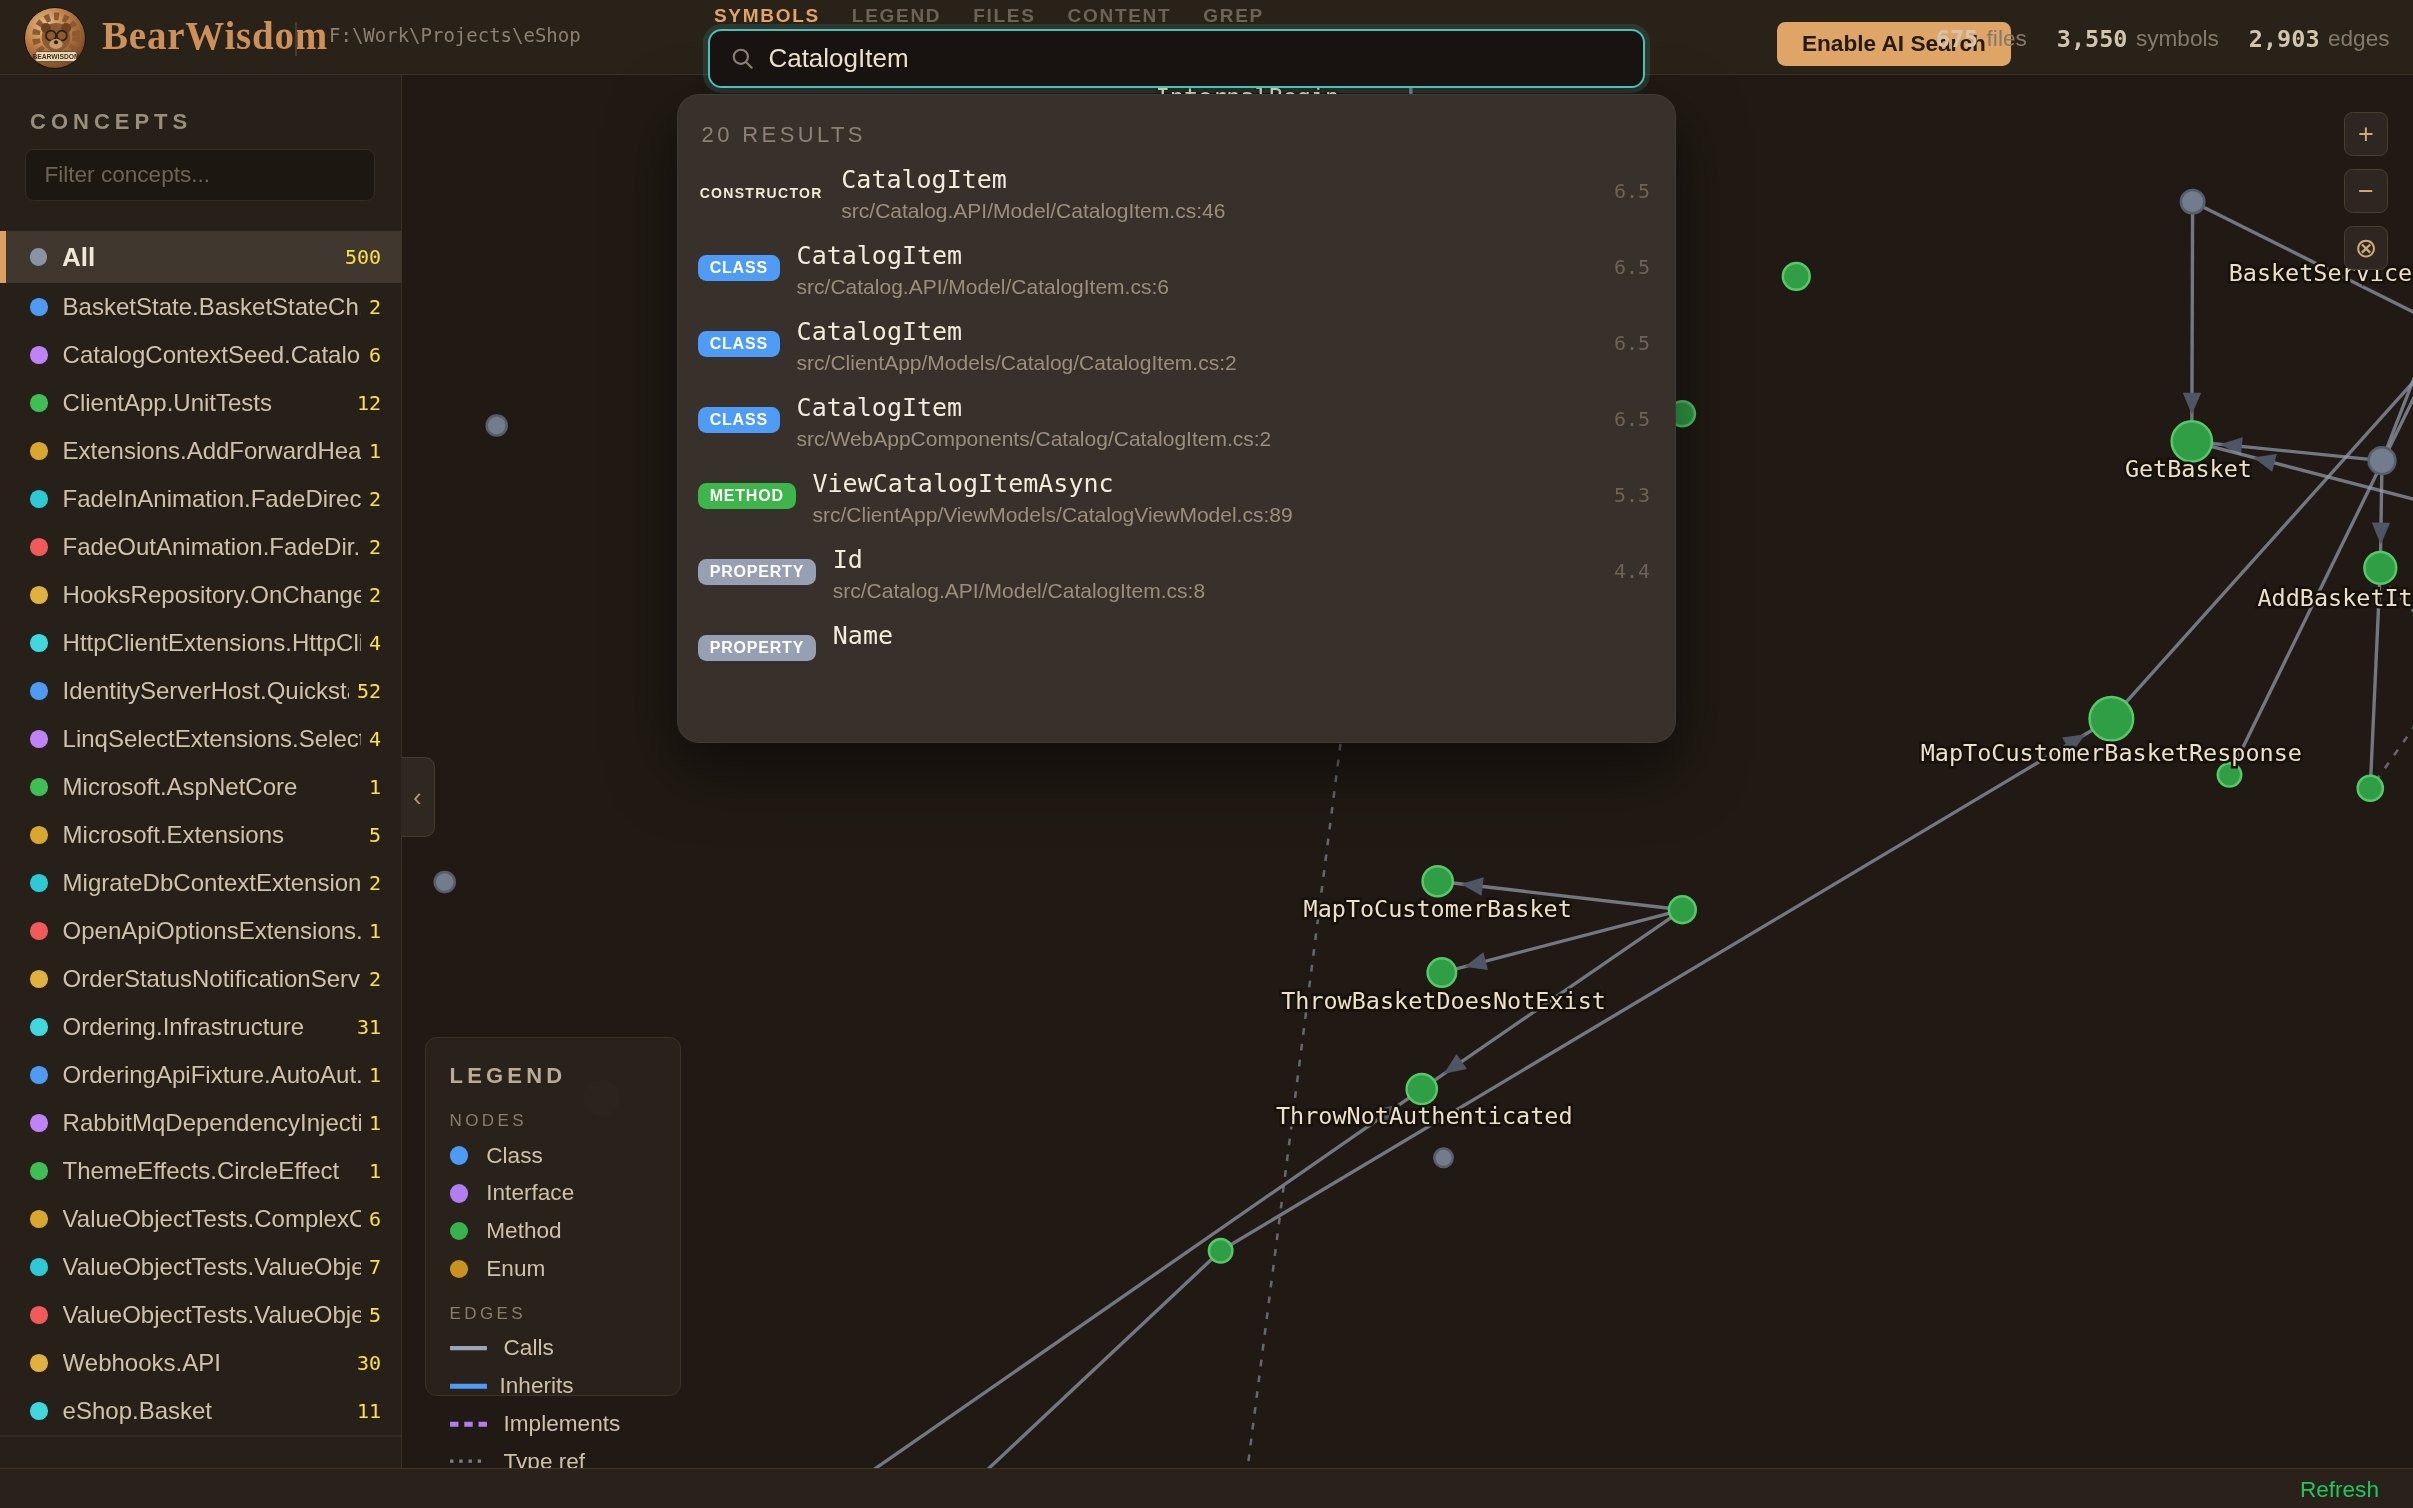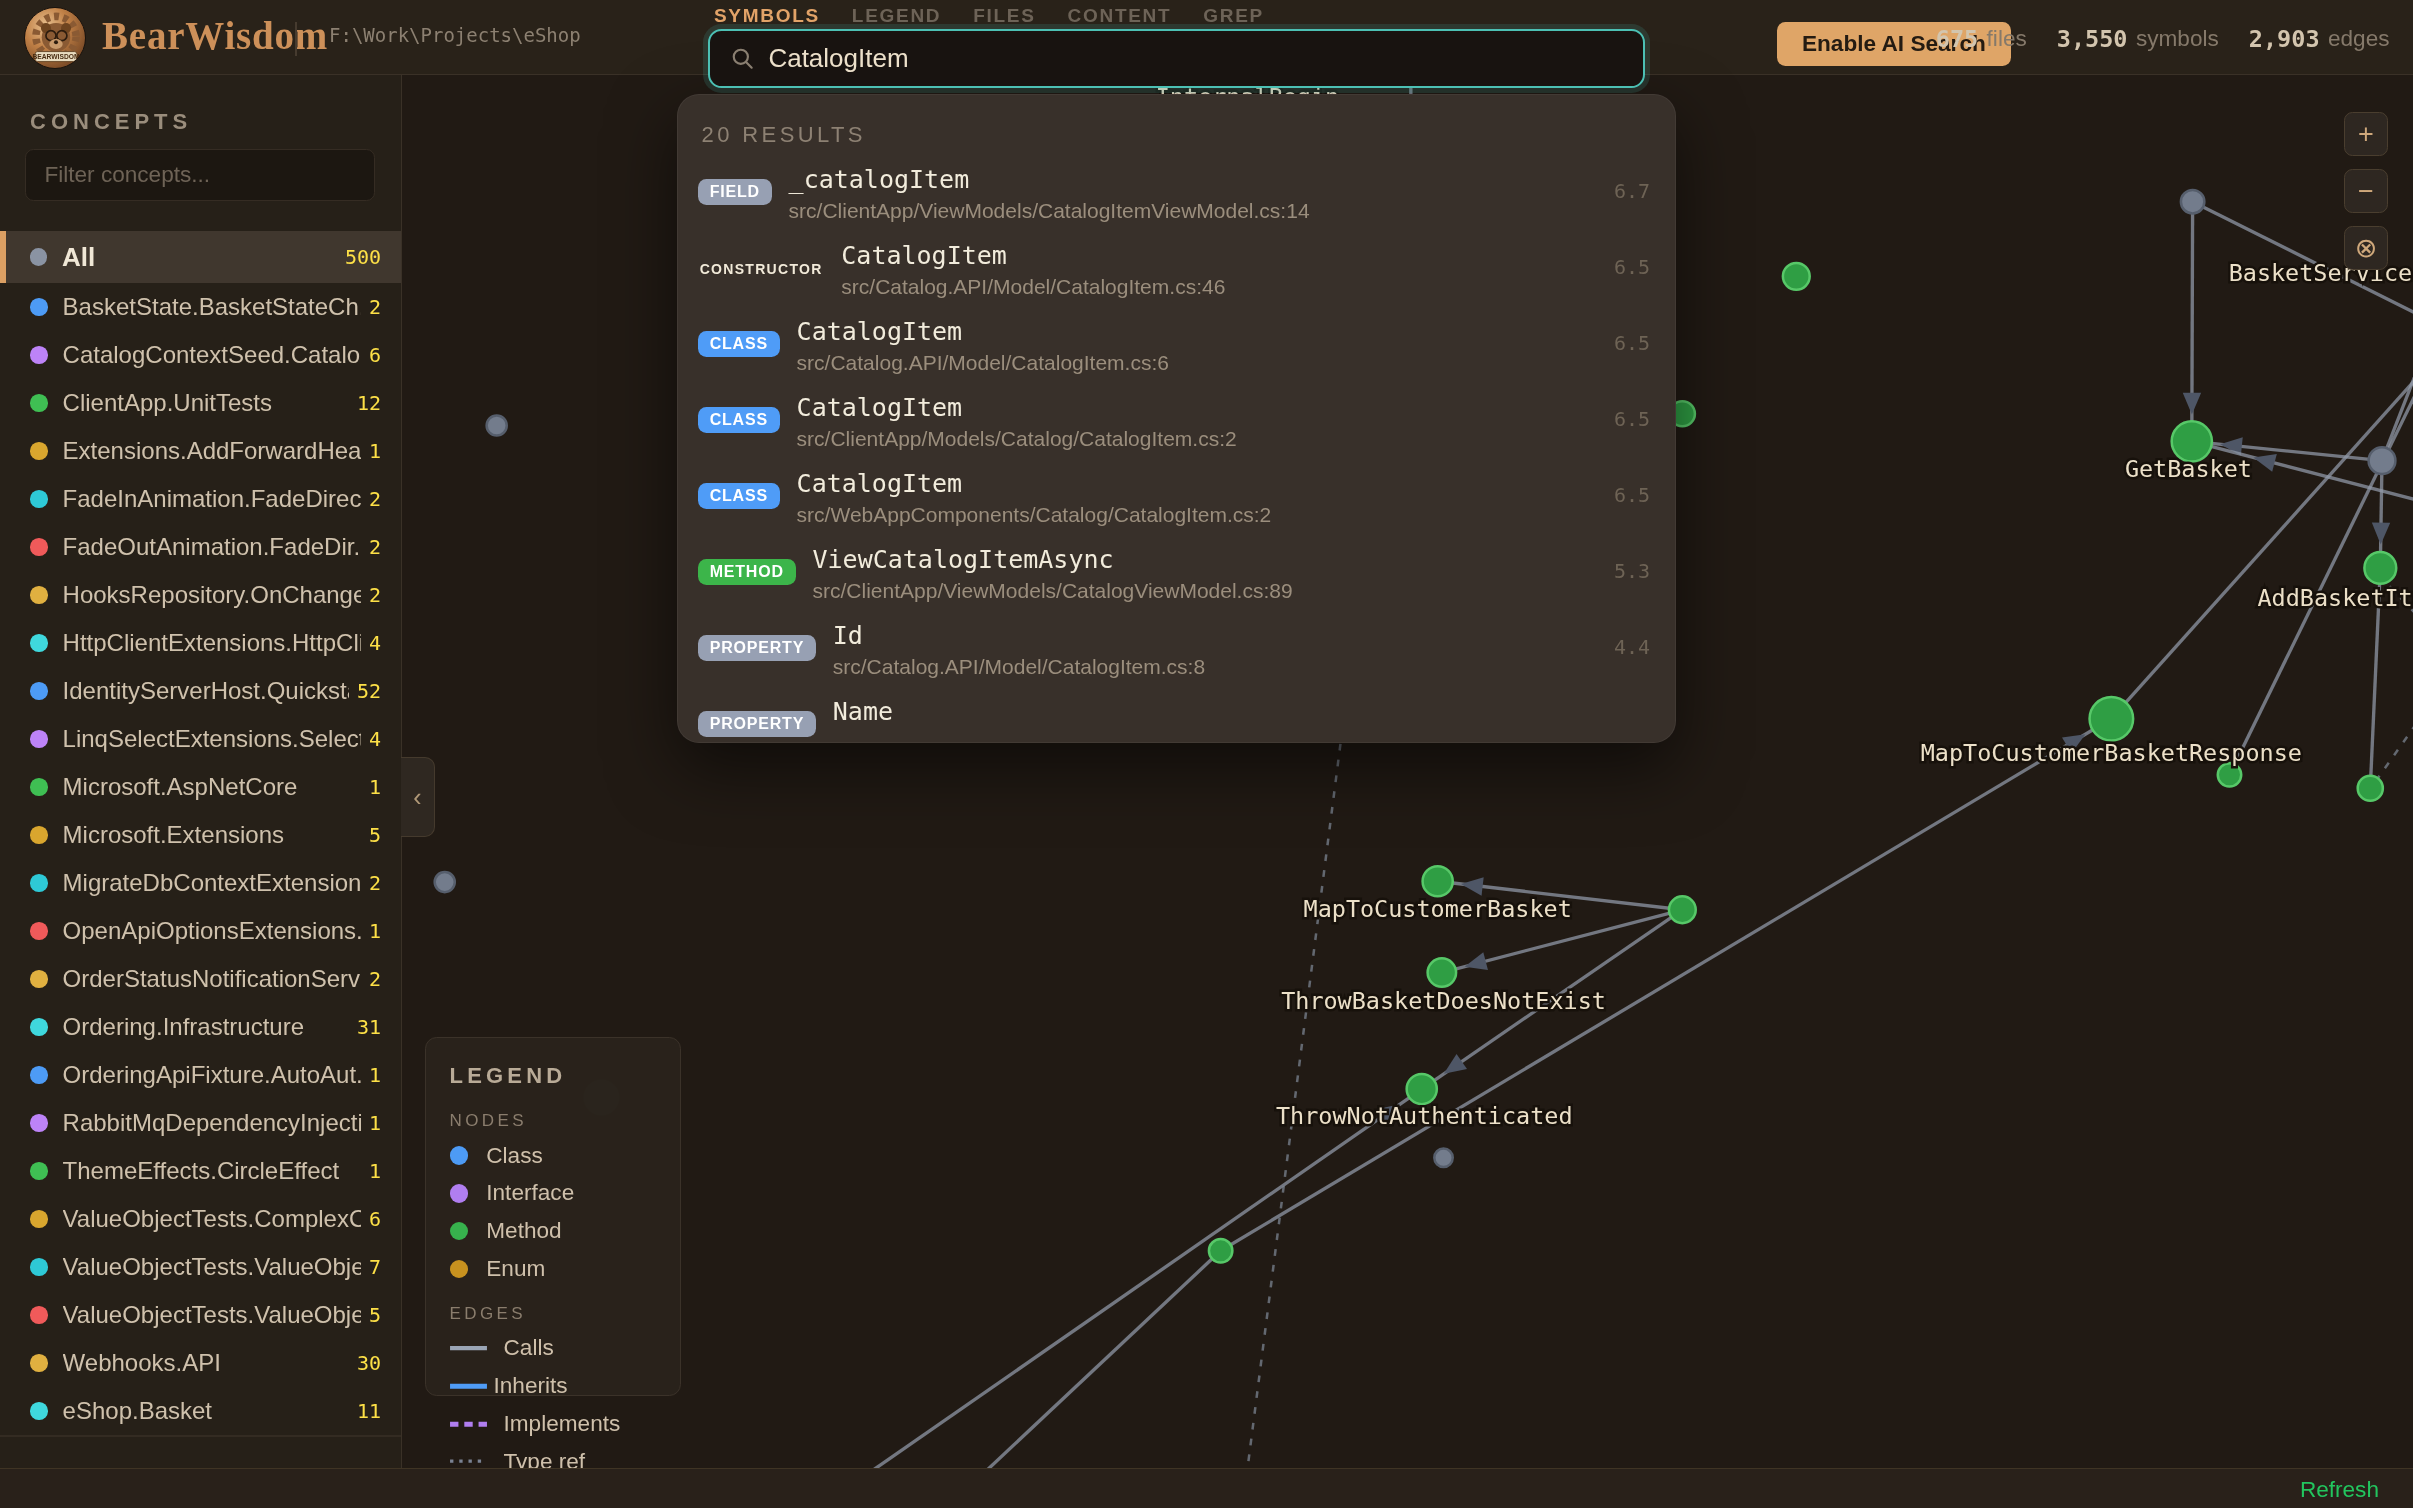--- a/index.html
+++ b/index.html
@@ -360,28 +360,20 @@
   </div>
 
   <div class="collapse-tab">
     <span>‹</span>
   </div>
 
   <div class="results">
     <div class="results-header">20 RESULTS</div>
     <div class="result-rows" id="result-rows">
         <div class="result-row">
-          <span class="badge " style="background:#97a0b3">FIELD</span>
-          <span class="rr-main">
-            <span class="rr-name">_catalogItem</span>
-            <span class="rr-path">src/ClientApp/ViewModels/CatalogItemViewModel.cs:14</span>
-          </span>
-          <span class="rr-score">6.7</span>
-        </div>
-        <div class="result-row">
           <span class="badge plain" style="background:transparent">CONSTRUCTOR</span>
           <span class="rr-main">
             <span class="rr-name">CatalogItem</span>
             <span class="rr-path">src/Catalog.API/Model/CatalogItem.cs:46</span>
           </span>
           <span class="rr-score">6.5</span>
         </div>
         <div class="result-row">
           <span class="badge " style="background:#4f9cf7">CLASS</span>
           <span class="rr-main">
@@ -459,21 +451,21 @@
         <div class="legend-row">
           <svg class="lsample" width="37" height="8.4" viewBox="0 0 44 10">
             <line x1="0" y1="5" x2="44" y2="5" stroke="#9aa5b5" stroke-width="5"></line>
           </svg>
           <span class="ltext" style="margin-left:17px">Calls</span>
         </div>
         <div class="legend-row">
           <svg class="lsample" width="37" height="8.4" viewBox="0 0 44 10">
             <line x1="0" y1="5" x2="44" y2="5" stroke="#4f9cf7" stroke-width="6"></line>
           </svg>
-          <span class="ltext" style="margin-left:7px">Inherits</span>
+          <span class="ltext" style="margin-left:13px">Inherits</span>
         </div>
         <div class="legend-row">
           <svg class="lsample" width="37" height="8.4" viewBox="0 0 44 10">
             <line x1="0" y1="5" x2="44" y2="5" stroke="#b07ef0" stroke-width="6" stroke-dasharray="10,7"></line>
           </svg>
           <span class="ltext" style="margin-left:17px">Implements</span>
         </div>
         <div class="legend-row">
           <svg class="lsample" width="37" height="8.4" viewBox="0 0 44 10">
             <line x1="0" y1="5" x2="44" y2="5" stroke="#7a8292" stroke-width="4" stroke-dasharray="4,7"></line>

